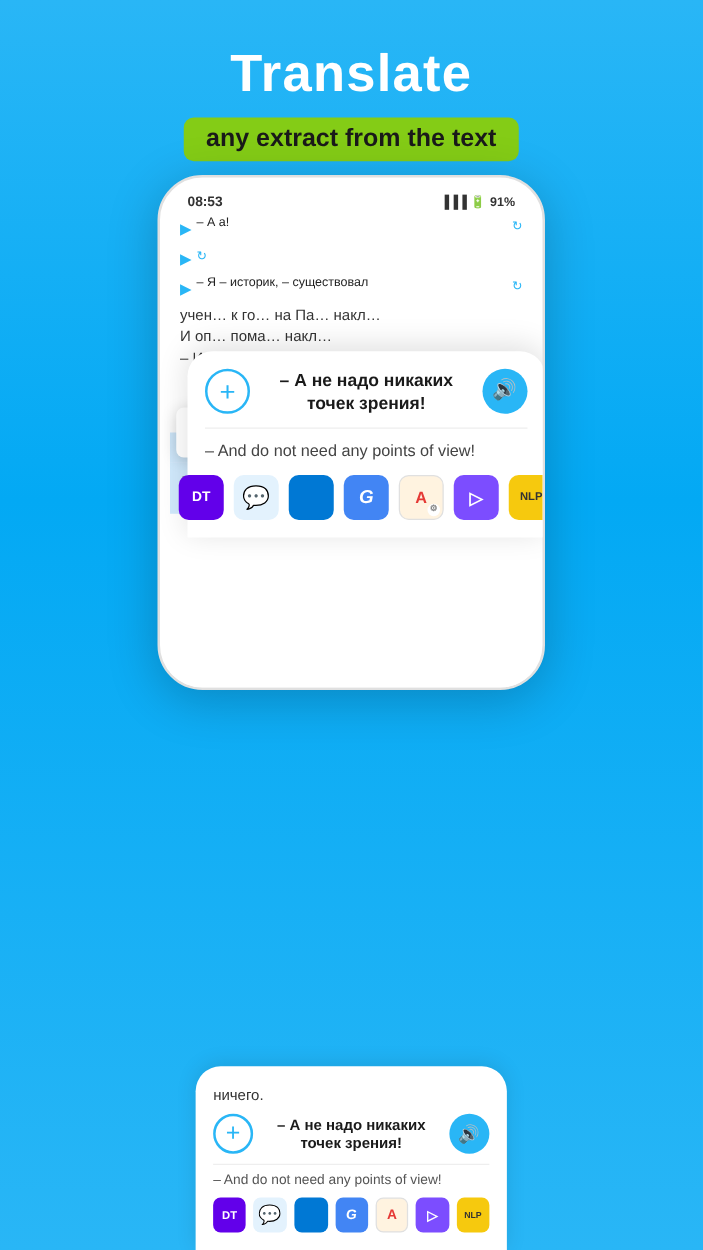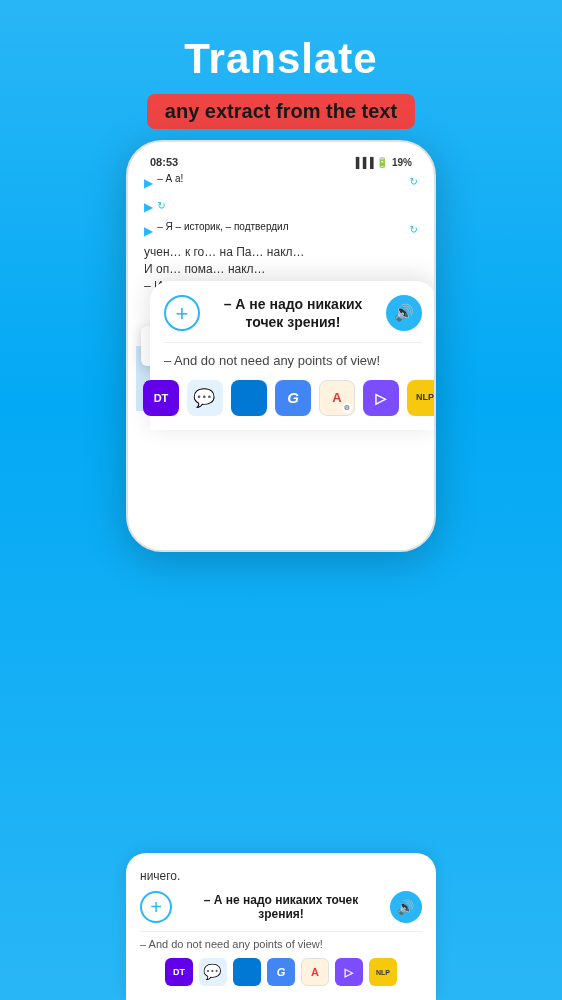--- a/index.html
+++ b/index.html
@@ -29,21 +29,21 @@
     .title-translate {
       font-size: 42px;
       font-weight: 900;
       color: #fff;
       letter-spacing: 1px;
       line-height: 1.1;
     }
 
     .subtitle-badge {
       display: inline-block;
-      background: #ef4444;
+      background: #84cc16;
       color: #1a1a1a;
       font-size: 20px;
       font-weight: 700;
       border-radius: 8px;
       padding: 6px 18px;
       margin-top: 12px;
     }
 
     
     .phone-wrap {
@@ -232,21 +232,21 @@
     .app-circle { background: #fff; border: 1.5px solid #e0e0e0; position: relative; }
     .app-arrow { background: #7c4dff; color: #fff; font-size: 14px; }
     .app-nlp { background: #f6c90e; color: #333; font-size: 10px; font-weight: 900; }
 
     
     .bg-phone-card {
       position: absolute;
       bottom: 0;
       left: 50%;
       transform: translateX(-50%);
-      width: 310px;
+      width: 249px;
       z-index: 3;
     }
 
     .bg-card-inner {
       background: #fff;
       border-radius: 20px 20px 0 0;
       padding: 14px;
       box-shadow: 0 -2px 16px rgba(0,0,0,0.10);
     }
 
@@ -353,40 +353,40 @@
 </div>
 
 <div class="phone-wrap">
   <div class="phone-outer">
 
     <div class="phone-statusbar">
       <span>08:53</span>
       <div class="status-icons">
         <span>▐▐▐</span>
         <span>🔋</span>
-        <span>19%</span>
+        <span>91%</span>
       </div>
     </div>
 
     <div class="reader-content" style="position:relative;">
 
       <div class="section-row">
         <span class="section-icon">▶</span>
         <span class="section-text">– А а!</span>
         <span class="section-right-icon">↻</span>
       </div>
 
       <div class="section-row">
         <span class="section-icon">▶</span>
         <span class="section-right-icon">↻</span>
       </div>
 
       <div class="section-row">
         <span class="section-icon">▶</span>
-        <span class="section-text">– Я – историк, – подтвердил</span>
+        <span class="section-text">– Я – историк, – существовал</span>
         <span class="section-right-icon">↻</span>
       </div>
 
       <div style="position:relative; overflow:hidden;">
 
         <div style="padding: 2px 8px; font-size:12px; color:#333; line-height:1.4;">
           <div>учен… к го… на Па… накл…</div>
           <div> </div>
           <div>И оп… пома… накл…</div>
           <div>– Им… суще…</div>

